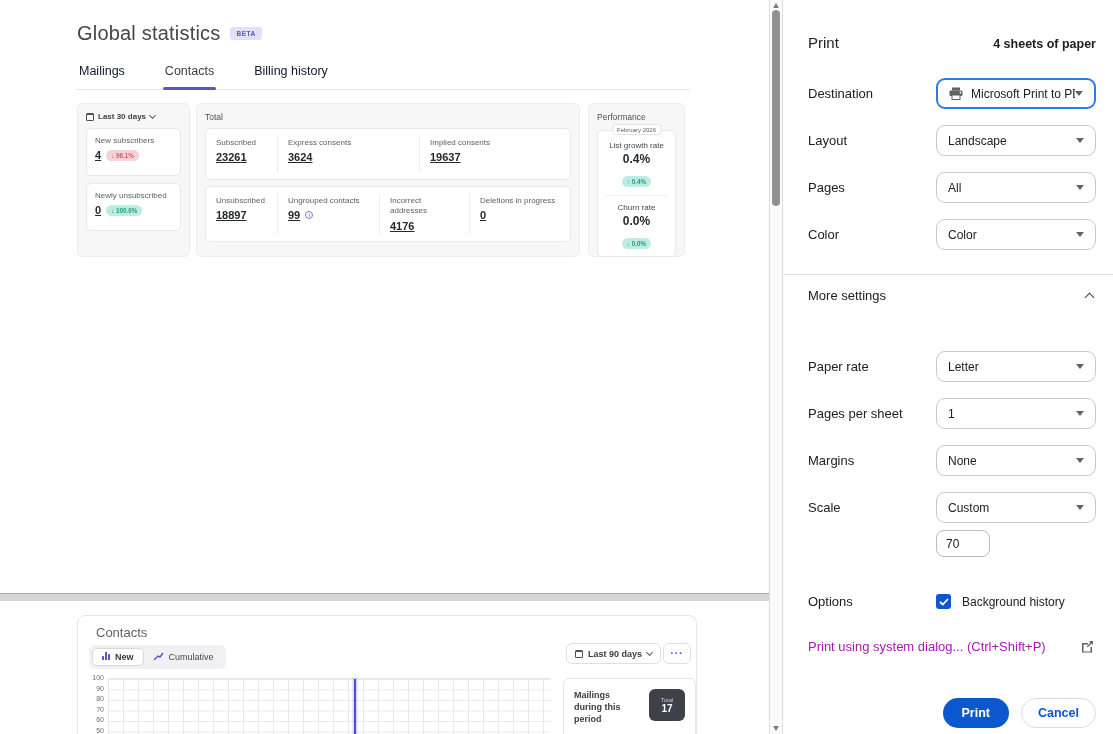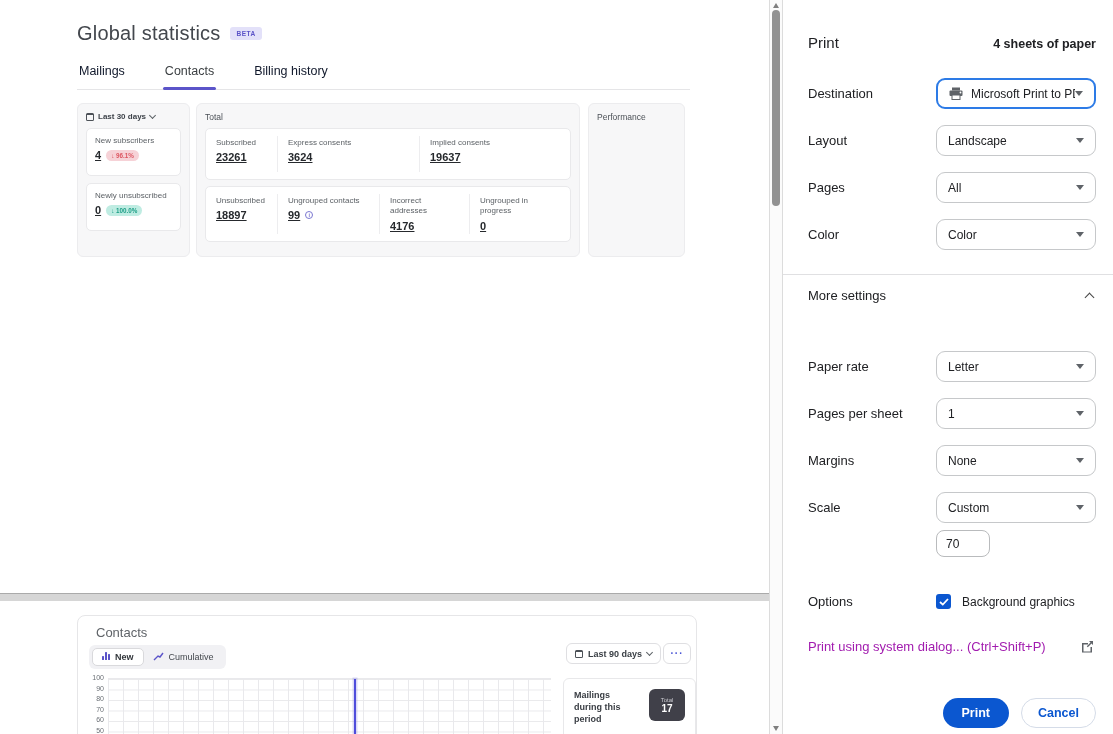--- a/index.html
+++ b/index.html
@@ -219,30 +219,40 @@
                 <span class="info-i">i</span>
               </div>
             </div>
             <div class="col c-w90">
               <div class="mini-label">Incorrect addresses</div>
               <div class="value-row">
                   <span class="stat-value">4176</span>
                 </div>
             </div>
             <div class="col c-fill">
-              <div class="mini-label">Ungrouped in progress</div>
+              <div class="mini-label">Deletions in progress</div>
               <div class="value-row">
                   <span class="stat-value">0</span>
                 </div>
             </div>
           </div>
         </div>
 
         <div class="panel-box perf-panel">
           <div class="panel-label">Performance</div>
+          <div class="perf-card">
+            <div class="month-pill">February 2026</div>
+            <div class="perf-metric-label">List growth rate</div>
+            <div class="perf-value">0.4%</div>
+            <span class="badge pos">↑ 0.4%</span>
+            <div class="perf-divider"></div>
+            <div class="perf-metric-label">Churn rate</div>
+            <div class="perf-value">0.0%</div>
+            <span class="badge pos">↓ 0.0%</span>
+          </div>
         </div>
       </div>
     </div>
 
     <div class="page-gap"></div>
 
     <div class="page2">
       <div class="p2-card">
         <div class="p2-title">Contacts</div>
 
@@ -391,21 +401,21 @@
     </div>
 
     <div class="pp-row" style="margin-top:37px">
       <span class="pp-label">Options</span>
       <div class="opt-group">
         <span class="checkbox">
           <svg width="10" height="8" viewBox="0 0 10 8">
             <polyline points="1,4 3.8,6.6 9,1" fill="none" stroke="#fff" stroke-width="1.8"></polyline>
           </svg>
         </span>
-        <span class="opt-label">Background graphics</span>
+        <span class="opt-label">Background history</span>
       </div>
     </div>
 
     <div class="sys-row">
       <span class="sys-label">Print using system dialog... (Ctrl+Shift+P)</span>
       <svg width="13" height="13" viewBox="0 0 13 13">
         <path d="M1 3 h6 v1.5 H2.5 v7 h7 V7 H11 v5.5 H1 Z" fill="#5f6368"></path>
         <path d="M8 1 h4 v4 l-1.5-1.5 L6.8 7.2 5.8 6.2 9.5 2.5 Z" fill="#5f6368"></path>
       </svg>
     </div>

